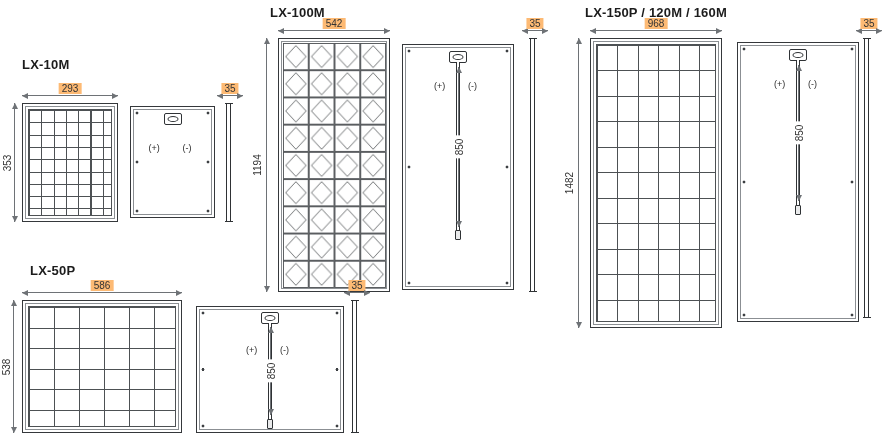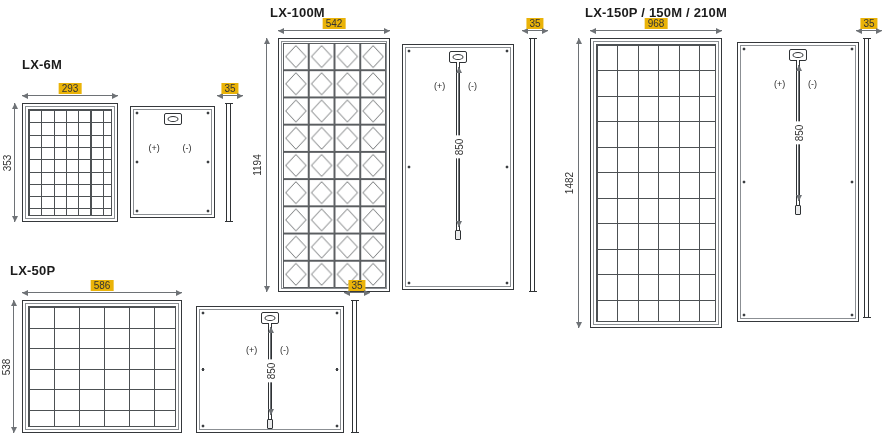--- a/index.html
+++ b/index.html
@@ -47,38 +47,38 @@
   .profile::before { top: -1px; }
   .profile::after { bottom: -1px; }
 
   
   .dimh { position: absolute; height: 0; border-top: 1px solid #6e7276; }
   .dimh::before, .dimh::after { content: ""; position: absolute; top: -3.5px; width: 0; height: 0;
       border-top: 3px solid transparent; border-bottom: 3px solid transparent; }
   .dimh::before { left: 0; border-right: 6px solid #6e7276; }
   .dimh::after { right: 0; border-left: 6px solid #6e7276; }
   .dimh .lbl { position: absolute; left: 50%; transform: translateX(-50%); bottom: 2px; font-size: 10px; color: #333;
-      background: #eab308; padding: 0 3px; white-space: nowrap; line-height: 1.1; }
+      background: #fdba74; padding: 0 3px; white-space: nowrap; line-height: 1.1; }
 
   .dimv { position: absolute; width: 0; border-left: 1px solid #6e7276; }
   .dimv::before, .dimv::after { content: ""; position: absolute; left: -3.5px; width: 0; height: 0;
       border-left: 3px solid transparent; border-right: 3px solid transparent; }
   .dimv::before { top: 0; border-bottom: 6px solid #6e7276; }
   .dimv::after { bottom: 0; border-top: 6px solid #6e7276; }
   .dimv .lbl { position: absolute; left: 0; top: 50%; transform: translate(-50%,-50%) rotate(-90deg);
       font-size: 10px; color: #333; background: #fff; padding: 0 3px; white-space: nowrap; line-height: 1.1; }
   .dimv.off .lbl { transform: translate(-85%,-50%) rotate(-90deg); }
 </style>
 </head>
 <body>
 
 <div class="canvas">
 
   <div class="group">
-    <div class="title" style="left:22px;top:57px">LX-6M</div>
+    <div class="title" style="left:22px;top:57px">LX-10M</div>
     <div class="dimh" style="left:22px;top:95px;width:96px">
       <span class="lbl">293</span>
     </div>
     <div class="dimv off" style="left:14px;top:103px;height:119px">
       <span class="lbl">353</span>
     </div>
     <div class="frame" style="left:22px;top:103px;width:96px;height:119px">
       <div class="cells" style="--cw:12.3px;--ch:12.3px"></div>
     </div>
     <div class="frame back" style="left:130px;top:106px;width:85px;height:112px">
@@ -125,21 +125,21 @@
       </div>
       <div class="connector" style="left:calc(50% - 3px);top:185px"></div>
     </div>
     <div class="dimh" style="left:522px;top:30px;width:26px">
       <span class="lbl">35</span>
     </div>
     <div class="profile" style="left:530px;top:38px;height:254px"></div>
   </div>
 
   <div class="group">
-    <div class="title" style="left:585px;top:5px">LX-150P / 150M / 210M</div>
+    <div class="title" style="left:585px;top:5px">LX-150P / 120M / 160M</div>
     <div class="dimh" style="left:590px;top:30px;width:132px">
       <span class="lbl">968</span>
     </div>
     <div class="dimv off" style="left:578px;top:38px;height:290px">
       <span class="lbl">1482</span>
     </div>
     <div class="frame" style="left:590px;top:38px;width:132px;height:290px">
       <div class="cells" style="--cw:20.4px;--ch:25.5px"></div>
     </div>
     <div class="frame back" style="left:737px;top:42px;width:122px;height:280px">
@@ -154,21 +154,21 @@
       </div>
       <div class="connector" style="left:calc(50% - 3px);top:162px"></div>
     </div>
     <div class="dimh" style="left:856px;top:30px;width:26px">
       <span class="lbl">35</span>
     </div>
     <div class="profile" style="left:864px;top:38px;height:280px"></div>
   </div>
 
   <div class="group">
-    <div class="title" style="left:10px;top:263px">LX-50P</div>
+    <div class="title" style="left:30px;top:263px">LX-50P</div>
     <div class="dimh" style="left:22px;top:292px;width:160px">
       <span class="lbl">586</span>
     </div>
     <div class="dimv off" style="left:13px;top:300px;height:133px">
       <span class="lbl">538</span>
     </div>
     <div class="frame" style="left:22px;top:300px;width:160px;height:133px">
       <div class="cells" style="--cw:25px;--ch:20.5px"></div>
     </div>
     <div class="frame back" style="left:196px;top:306px;width:148px;height:127px">

